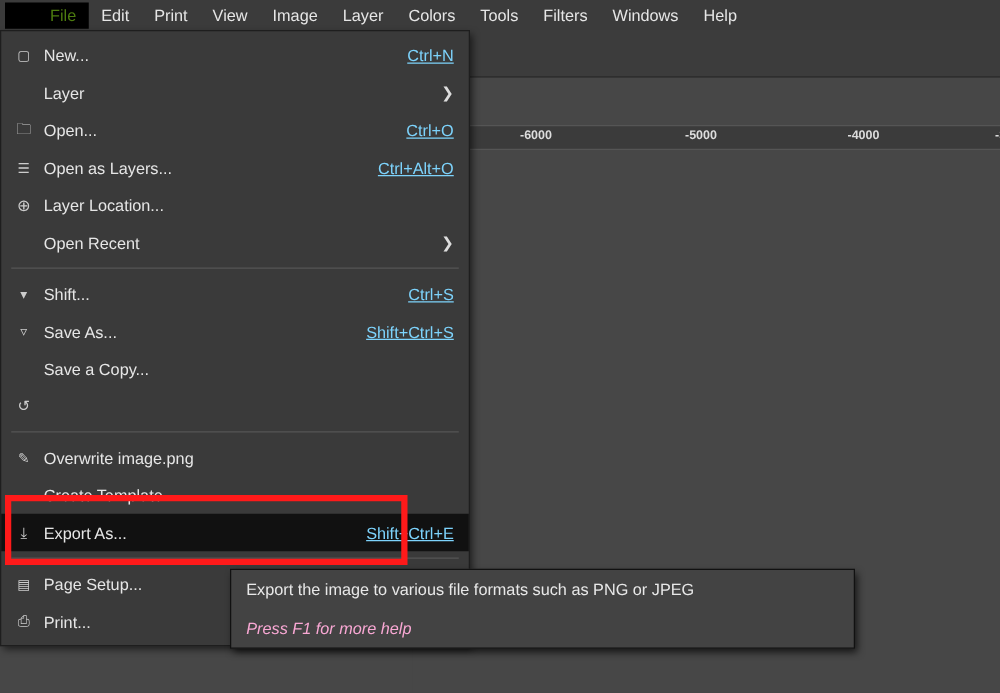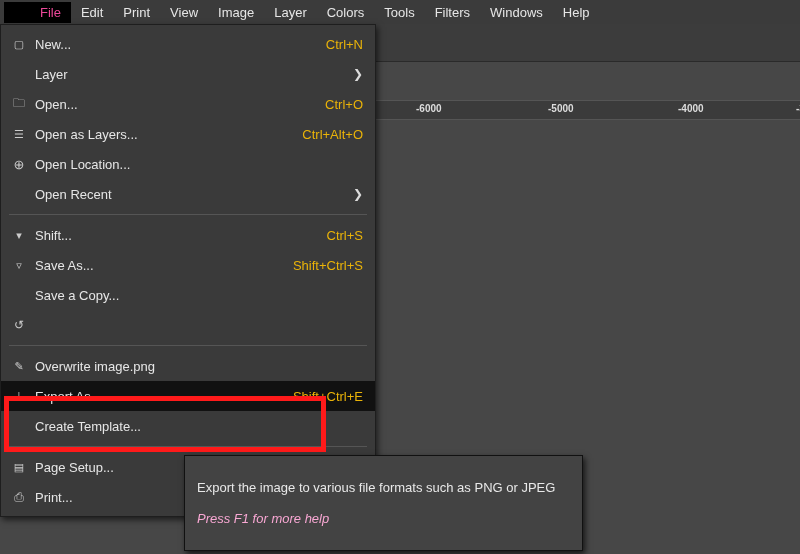--- a/index.html
+++ b/index.html
@@ -20,21 +20,21 @@
     height: 24px;
     background: #3b3b3b;
     padding-left: 4px;
   }
   .menubar .item {
     padding: 3px 10px;
     cursor: default;
   }
   .menubar .item.active {
     background: #000;
-    color: #ec4899;
+    color: #4d7c0f;
     padding-left: 36px;
   }
   
   .toolstrip {
     height: 38px;
     background: #3c3c3c;
     border-bottom: 1px solid #2a2a2a;
     position: relative;
   }
   .toolstrip .close-btn {
@@ -99,21 +99,21 @@
     cursor: default;
   }
   .dropdown .row.hover { background: #111; }
   .dropdown .icon {
     width: 20px; height: 18px;
     display: flex; align-items: center; justify-content: center;
     color: #ccc;
     font-size: 13px;
   }
   .dropdown .label { flex: 1; padding-left: 6px; }
-  .dropdown .shortcut { color: #eab308; font-size: 13px; }
+  .dropdown .shortcut { color: #7dd3fc; font-size: 13px; text-decoration: underline; }
   .dropdown .arrow {
     width: 12px; text-align: right; color: #ddd;
     font-size: 12px;
   }
   .dropdown hr {
     border: none; border-top: 1px solid #555;
     margin: 5px 8px;
   }
 
   
@@ -122,25 +122,25 @@
     top: 396px; left: 4px;
     width: 322px; height: 56px;
     border: 5px solid #ff1a1a;
     pointer-events: none;
   }
 
   
   .tooltip {
     position: absolute;
     top: 455px; left: 184px;
-    width: 399px;
+    width: 500px;
     background: #434343;
     border: 1px solid #111;
     box-shadow: 2px 3px 6px rgba(0,0,0,0.7);
-    padding: 24px 12px;
+    padding: 8px 12px;
     color: #e8e8e8;
     font-size: 13px;
   }
   .tooltip .line2 {
     text-align: left;
     font-style: italic;
     margin-top: 16px;
     color: #f9a8d4;
   }
 
@@ -265,21 +265,21 @@
       <span class="label">Open...</span>
       <span class="shortcut">Ctrl+O</span>
     </div>
     <div class="row">
       <span class="icon ico-layers"></span>
       <span class="label">Open as Layers...</span>
       <span class="shortcut">Ctrl+Alt+O</span>
     </div>
     <div class="row">
       <span class="icon ico-globe"></span>
-      <span class="label">Open Location...</span>
+      <span class="label">Layer Location...</span>
     </div>
     <div class="row">
       <span class="icon "></span>
       <span class="label">Open Recent</span>
       <span class="arrow">❯</span>
     </div>
     <hr>
     <div class="row">
       <span class="icon ico-save"></span>
       <span class="label">Shift...</span>
@@ -294,30 +294,30 @@
       <span class="icon "></span>
       <span class="label">Save a Copy...</span>
     </div>
     <div class="row">
       <span class="icon ico-revert"></span>
     </div>
     <hr>
     <div class="row">
       <span class="icon ico-overwrite"></span>
       <span class="label">Overwrite image.png</span>
+    </div>
+    <div class="row">
+      <span class="icon "></span>
+      <span class="label">Create Template...</span>
     </div>
     <div class="row hover">
       <span class="icon ico-export"></span>
       <span class="label">Export As...</span>
       <span class="shortcut">Shift+Ctrl+E</span>
     </div>
-    <div class="row">
-      <span class="icon "></span>
-      <span class="label">Create Template...</span>
-    </div>
     <hr>
     <div class="row">
       <span class="icon ico-pagesetup"></span>
       <span class="label">Page Setup...</span>
     </div>
     <div class="row">
       <span class="icon ico-print"></span>
       <span class="label">Print...</span>
       <span class="shortcut">Ctrl+P</span>
     </div>

